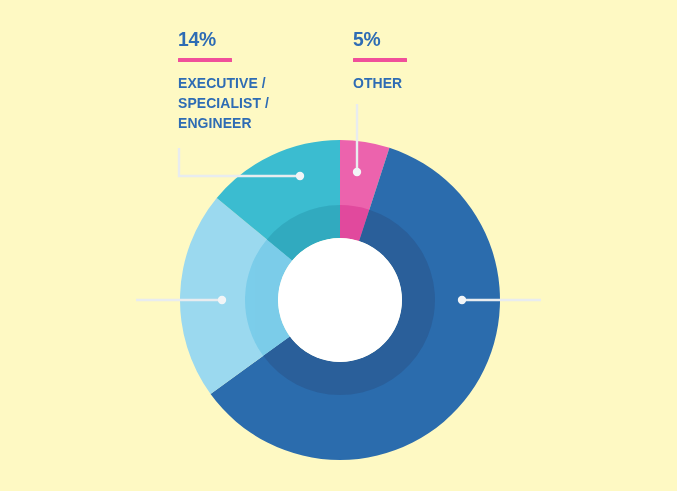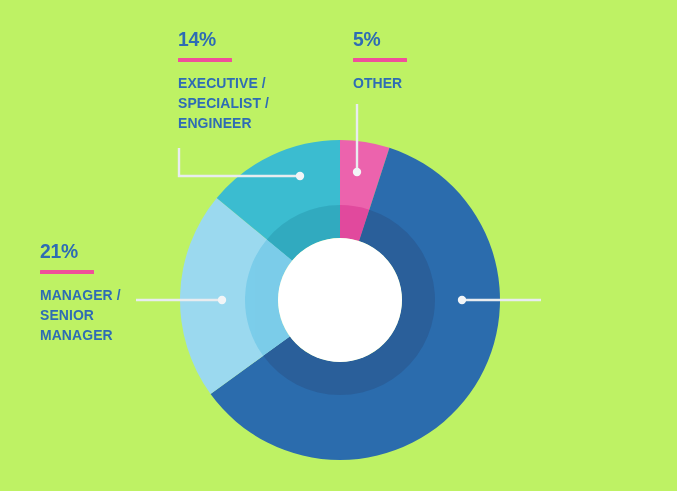--- a/index.html
+++ b/index.html
@@ -8,21 +8,21 @@
     padding: 0;
     background: #ffffff;
   }
   body {
     font-family: "Liberation Sans", sans-serif;
   }
   #stage {
     position: relative;
     width: 677px;
     height: 491px;
-    background: #bef264;
+    background: #fef9c3;
     overflow: hidden;
     text-decoration: underline;
   }
   svg.chart-svg {
     position: absolute;
     left: 0;
     top: 0;
     width: 677px;
     height: 491px;
     display: block;
@@ -115,22 +115,15 @@
 SPECIALIST /
 ENGINEER</div>
   </div>
 
   <div class="callout" style="left:353px; top:28px; width:120px;">
     <div class="pct">5%</div>
     <div class="rule"></div>
     <div class="lbl">OTHER</div>
   </div>
 
-  <div class="callout" style="left:40px; top:240px; width:125px;">
-    <div class="pct">21%</div>
-    <div class="rule"></div>
-    <div class="lbl">MANAGER /
-SENIOR
-MANAGER</div>
-  </div>
 
 
 </div>
 
 </body></html>

